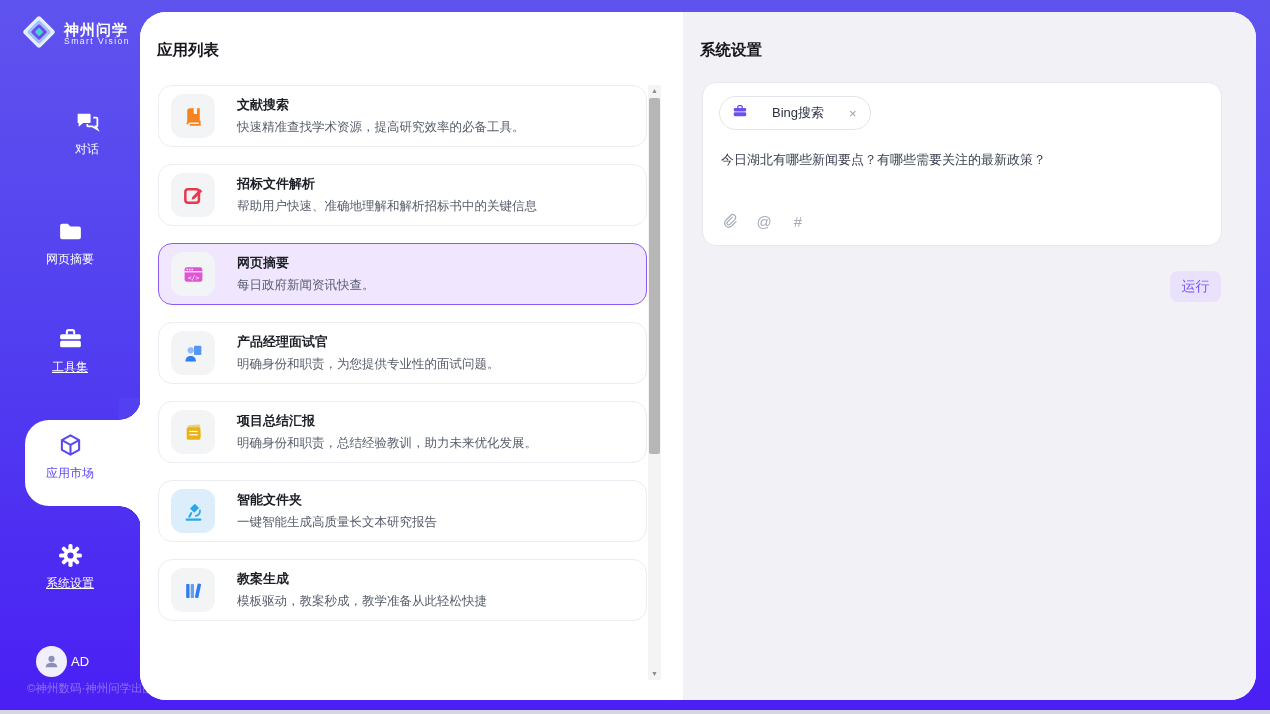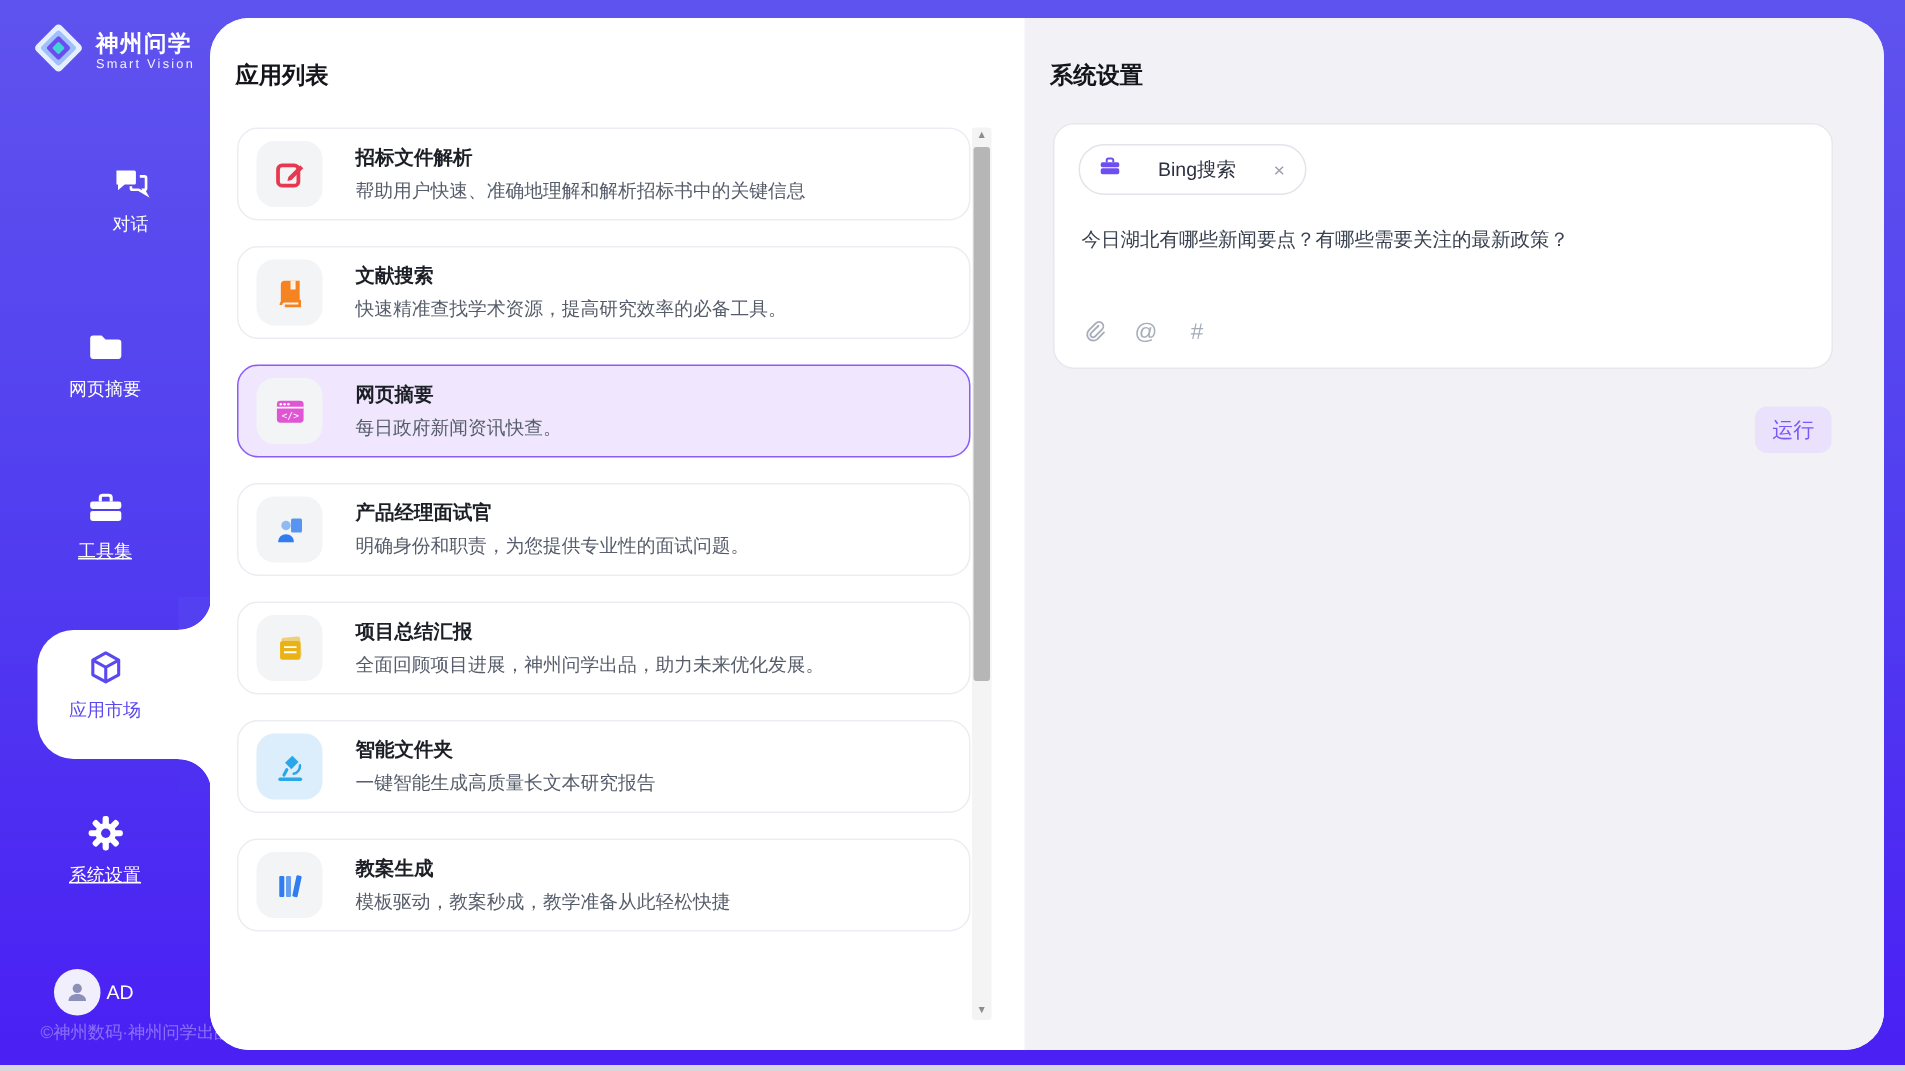--- a/index.html
+++ b/index.html
@@ -146,42 +146,42 @@
   <div class="copyright">©神州数码·神州问学出品</div>
 </div>
 
 <div class="bump"></div>
 
 <div class="shell">
   <div class="list-panel">
     <div class="panel-title">应用列表</div>
     <div class="cards" id="cards-root">
         <div class="card">
-          <span class="card-icon" style="background: rgb(243, 244, 246); color: rgb(232, 56, 79);">
-            <svg viewBox="0 0 22 22">
-              <rect x="3.2" y="5" width="13" height="13" rx="2.6" fill="none" stroke="currentColor" stroke-width="2.4"></rect>
-              <path d="M9.8 12.4 17.3 4.9 19.3 6.9 11.8 14.4 9.2 15z" fill="currentColor"></path>
-            </svg>
-          </span>
-          <div class="card-texts">
-            <div class="card-name">招标文件解析</div>
-            <div class="card-desc">帮助用户快速、准确地理解和解析招标书中的关键信息</div>
-          </div>
-        </div>
-        <div class="card">
           <span class="card-icon" style="background: rgb(243, 244, 246); color: rgb(245, 131, 31);">
             <svg viewBox="0 0 22 22">
               <path d="M5 5.5A2.5 2.5 0 0 1 7.5 3H17v13H7.5A2.5 2.5 0 0 0 5 18.5z" fill="currentColor"></path>
               <rect x="11.2" y="3" width="3.2" height="5.6" fill="#fff" opacity=".9"></rect>
               <path d="M5 18.5A2.5 2.5 0 0 1 7.5 16H17v3H7.5" fill="none" stroke="currentColor" stroke-width="1.7"></path>
             </svg>
           </span>
           <div class="card-texts">
             <div class="card-name">文献搜索</div>
             <div class="card-desc">快速精准查找学术资源，提高研究效率的必备工具。</div>
+          </div>
+        </div>
+        <div class="card">
+          <span class="card-icon" style="background: rgb(243, 244, 246); color: rgb(232, 56, 79);">
+            <svg viewBox="0 0 22 22">
+              <rect x="3.2" y="5" width="13" height="13" rx="2.6" fill="none" stroke="currentColor" stroke-width="2.4"></rect>
+              <path d="M9.8 12.4 17.3 4.9 19.3 6.9 11.8 14.4 9.2 15z" fill="currentColor"></path>
+            </svg>
+          </span>
+          <div class="card-texts">
+            <div class="card-name">招标文件解析</div>
+            <div class="card-desc">帮助用户快速、准确地理解和解析招标书中的关键信息</div>
           </div>
         </div>
         <div class="card selected">
           <span class="card-icon" style="background: rgb(243, 244, 246); color: rgb(224, 85, 212);">
             <svg viewBox="0 0 22 22">
               <rect x="2.5" y="4" width="17" height="14" rx="2.2" fill="currentColor"></rect>
               <line x1="2.5" y1="8.4" x2="19.5" y2="8.4" stroke="#fff" stroke-width="1.1"></line>
               <circle cx="5" cy="6.2" r=".8" fill="#fff"></circle>
               <circle cx="7.4" cy="6.2" r=".8" fill="#fff"></circle>
               <circle cx="9.8" cy="6.2" r=".8" fill="#fff"></circle>
@@ -210,21 +210,21 @@
           <span class="card-icon" style="background: rgb(243, 244, 246); color: rgb(234, 178, 20);">
             <svg viewBox="0 0 22 22">
               <rect x="5.8" y="3.6" width="12" height="13" rx="1.6" fill="currentColor" opacity=".55" transform="rotate(-5 11.8 10)"></rect>
               <rect x="4.5" y="6" width="13" height="12" rx="1.6" fill="currentColor"></rect>
               <line x1="7" y1="10" x2="15" y2="10" stroke="#fff" stroke-width="1.2"></line>
               <line x1="7" y1="13.2" x2="15" y2="13.2" stroke="#fff" stroke-width="1.2"></line>
             </svg>
           </span>
           <div class="card-texts">
             <div class="card-name">项目总结汇报</div>
-            <div class="card-desc">全面回顾项目进展，神州问学出品，助力未来优化发展。</div>
+            <div class="card-desc">明确身份和职责，总结经验教训，助力未来优化发展。</div>
           </div>
         </div>
         <div class="card">
           <span class="card-icon" style="background: rgb(220, 237, 251); color: rgb(42, 167, 232);">
             <svg viewBox="0 0 22 22">
               <path d="M12.3 3.6l4 4-4.6 4.6-4-4z" fill="currentColor"></path>
               <path d="M8.8 12.6l-1.8 3.4" stroke="currentColor" stroke-width="2" stroke-linecap="round"></path>
               <path d="M4.5 18.7h13" stroke="currentColor" stroke-width="2.2" stroke-linecap="round"></path>
               <path d="M13.2 15.2a5.2 5.2 0 0 0 4-5.4" stroke="currentColor" stroke-width="1.6" fill="none" stroke-linecap="round"></path>
             </svg>

